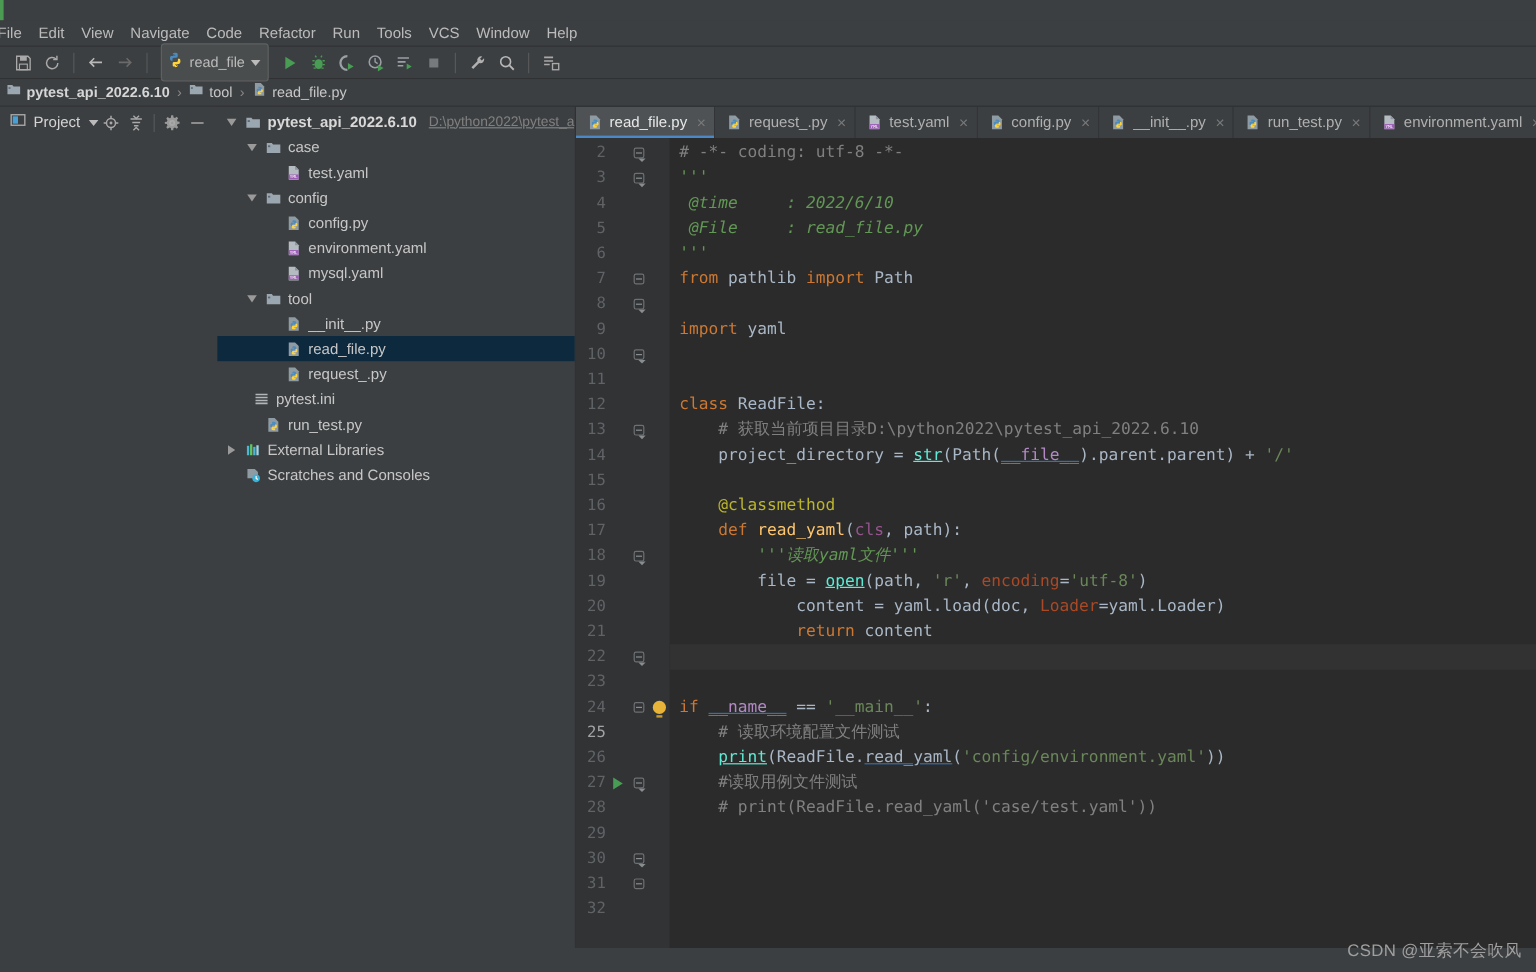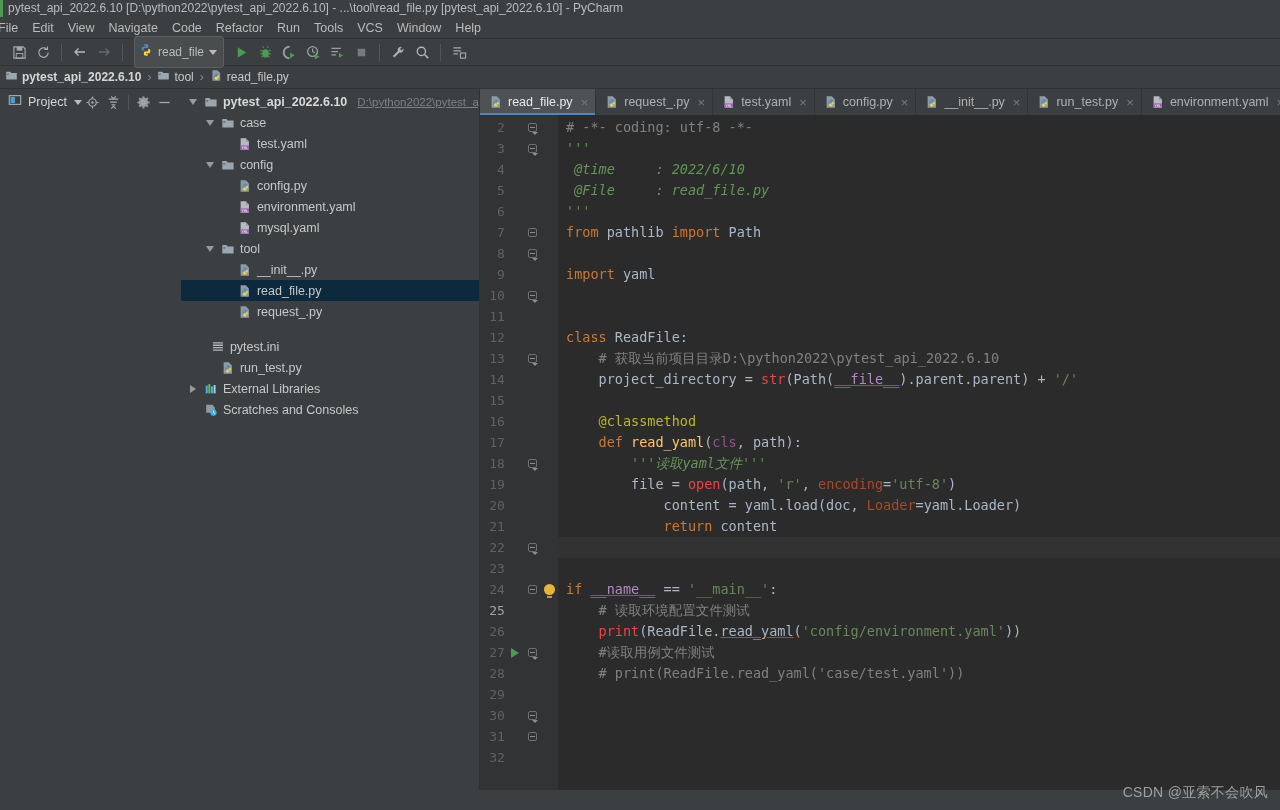--- a/index.html
+++ b/index.html
@@ -167,37 +167,36 @@
 
   
   .kw      { color: #cc7832; }
   .str     { color: #6a8759; }
   .cmt     { color: #808080; }
   .docstr  { color: #629755; font-style: italic; }
   .fn      { color: #ffc66d; }
   .deco    { color: #bbb529; }
   .selfp   { color: #94558d; }
   .magic   { color: #b389c5; }
-  .builtin { color: #ef4444; }
+  .builtin { color: #5eead4; text-decoration: underline; }
   .mcall   { color: #a9b7c6; }
   .kwarg   { color: #aa4926; }
   .underl  { text-decoration: underline; text-decoration-color: #3a6ea5; }
   .watermark {
     position: absolute; right: 12px; bottom: 8px; color: #9f9f9f;
     font-size: 14px; letter-spacing: .3px; pointer-events: none;
   }
 </style>
 </head>
 <body>
 
 <div id="app">
 
   <div class="titlebar">
     <span class="accentbar"></span>
-    <span>pytest_api_2022.6.10 [D:\python2022\pytest_api_2022.6.10] - ...\tool\read_file.py [pytest_api_2022.6.10] - PyCharm</span>
   </div>
 
   <div class="menubar">
     <div class="menu-item clipped">File</div>
     <div class="menu-item">Edit</div>
     <div class="menu-item">View</div>
     <div class="menu-item">Navigate</div>
     <div class="menu-item">Code</div>
     <div class="menu-item">Refactor</div>
     <div class="menu-item">Run</div>
@@ -494,21 +493,21 @@
             <span class="tw"></span>
             <span style="display: flex;">
               <svg width="14" height="14" viewBox="0 0 16 16">
                 <path d="M3 1.5h6l3.5 3.5v9.5H3z" fill="#8f9ba3"></path>
                 <path d="M8 5.2c-1.6 0-1.55.72-1.55.72v1h1.6v.43H5.9s-1.1-.13-1.1 1.6c0 1.7 1 1.63 1 1.63h.7V9.53s-.04-1 1-1h1.6s.92.02.92-.9V6.2S10.2 5.2 8 5.2z" fill="#4b8bbe"></path>
                 <path d="M8 13.1c1.6 0 1.55-.72 1.55-.72v-1h-1.6v-.43h2.15s1.1.13 1.1-1.6c0-1.7-1-1.63-1-1.63h-.7v1.05s.04 1-1 1H6.9s-.92-.02-.92.9v1.43S5.8 13.1 8 13.1z" fill="#ffd43b"></path>
               </svg>
             </span>
             <span class="tlabel">request_.py</span>
           </div>
-          <div class="tnode" style="padding-left: 13px; margin-top: 14px;">
+          <div class="tnode" style="padding-left: 13px;">
             <span class="tw"></span>
             <span style="display: flex;">
               <svg width="14" height="14" viewBox="0 0 16 16">
                 <path d="M2.2 3.2h11.5M2.2 6h11.5M2.2 8.8h11.5M2.2 11.6h11.5" stroke="#b0b6ba" stroke-width="1.5"></path>
               </svg>
             </span>
             <span class="tlabel">pytest.ini</span>
           </div>
           <div class="tnode" style="padding-left: 23px;">
             <span class="tw"></span>

